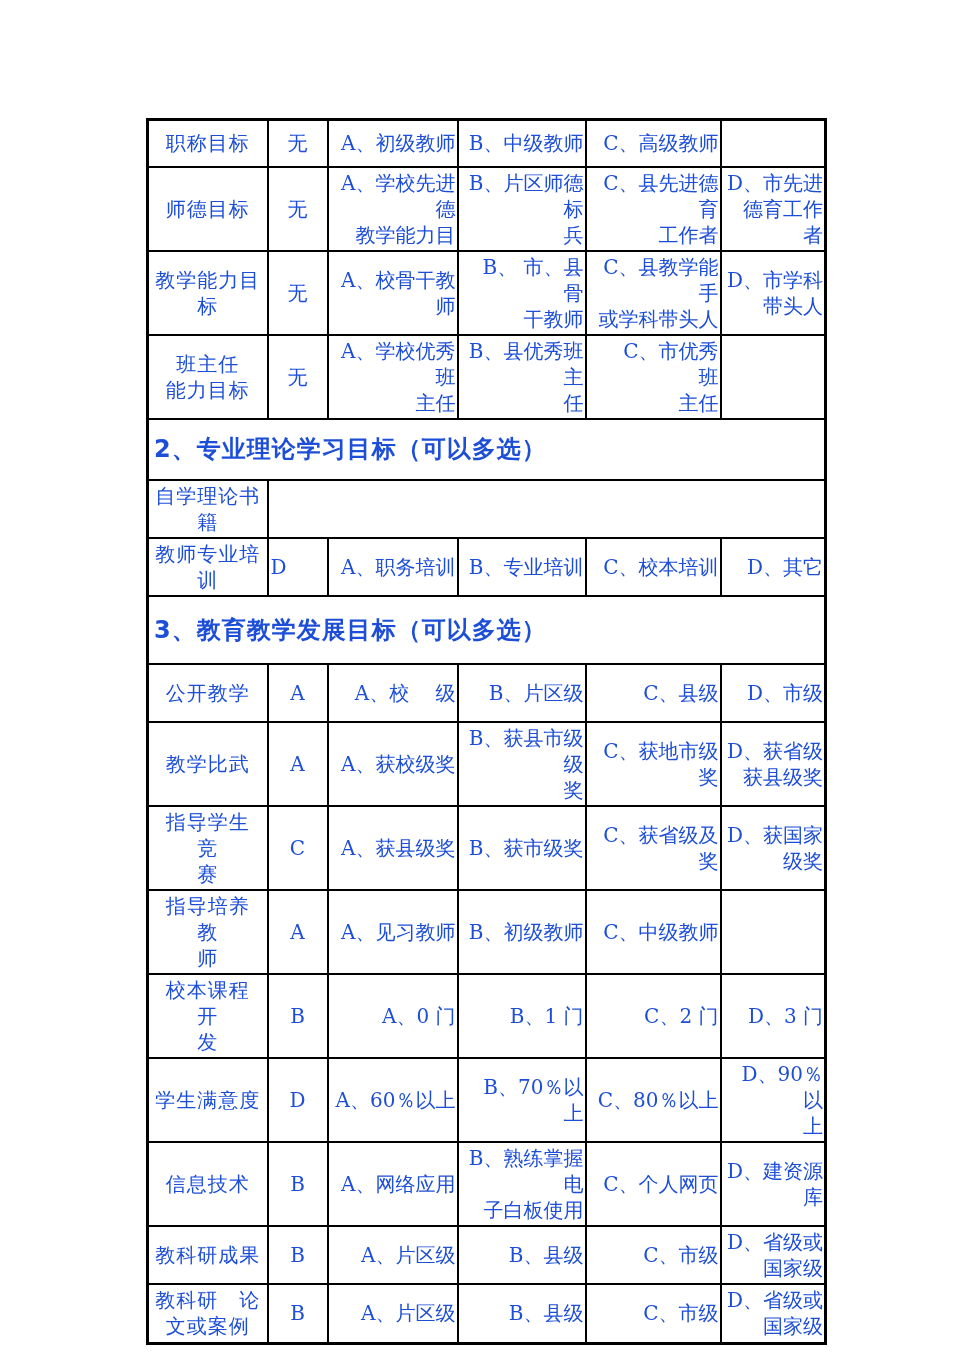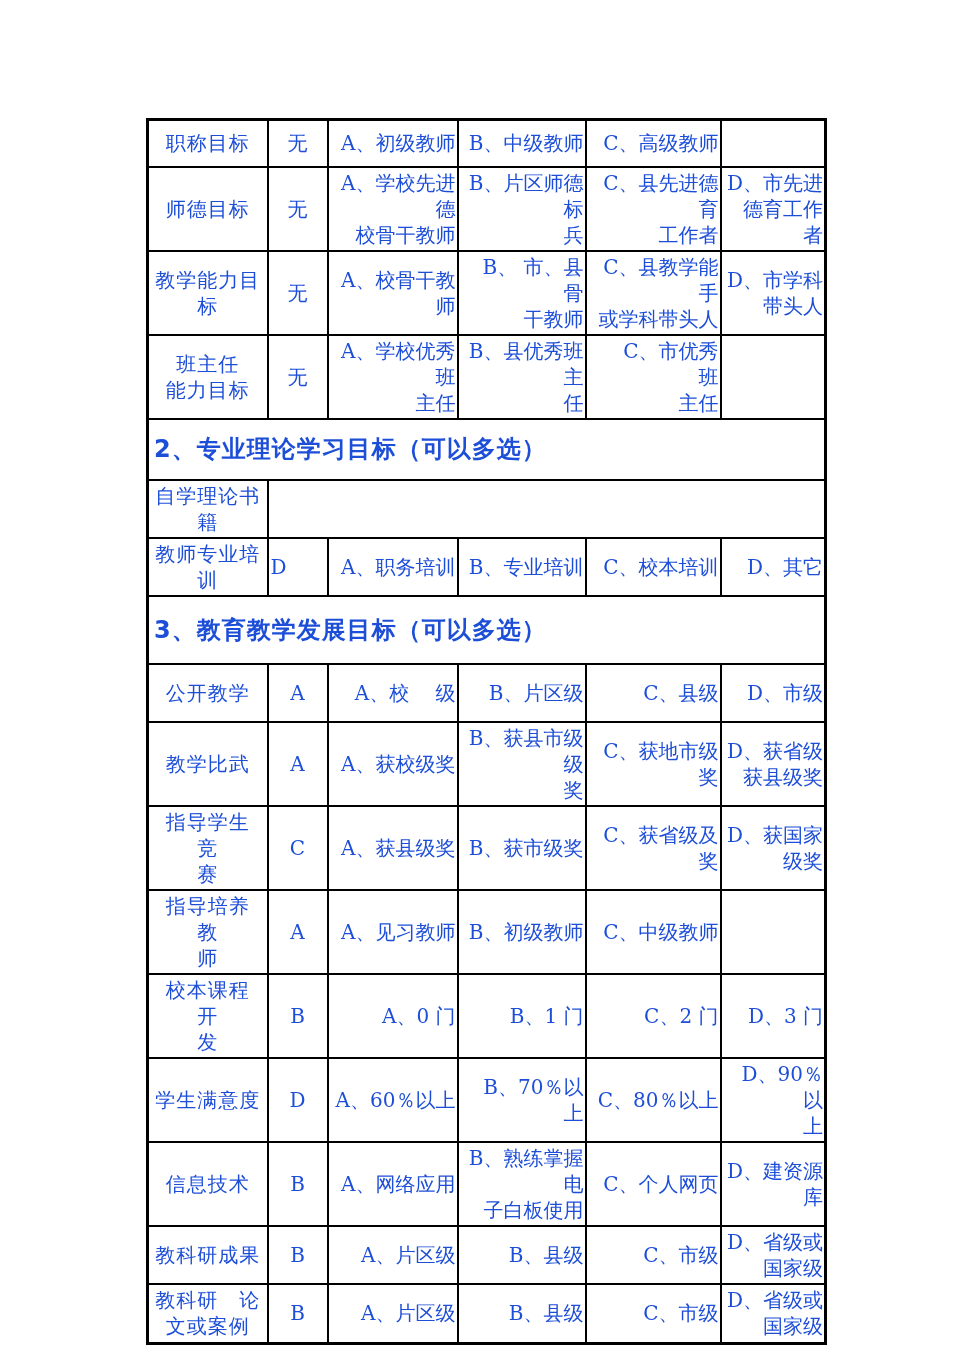--- a/index.html
+++ b/index.html
@@ -70,21 +70,21 @@
         <td class="sel">无</td>
         <td class="opt">A、初级教师</td>
         <td class="opt">B、中级教师</td>
         <td class="opt">C、高级教师</td>
         <td class="opt optd"></td>
       </tr>
       <tr style="height:59px">
         <td class="lab">师德目标</td>
         <td class="sel">无</td>
         <td class="opt">A、学校先进德
-校骨干教师</td>
+教学能力目</td>
         <td class="opt">B、片区师德标
 兵</td>
         <td class="opt">C、县先进德育
 工作者</td>
         <td class="opt optd">D、市先进
 德育工作者</td>
       </tr>
       <tr style="height:55px">
         <td class="lab">教学能力目
 标</td>

